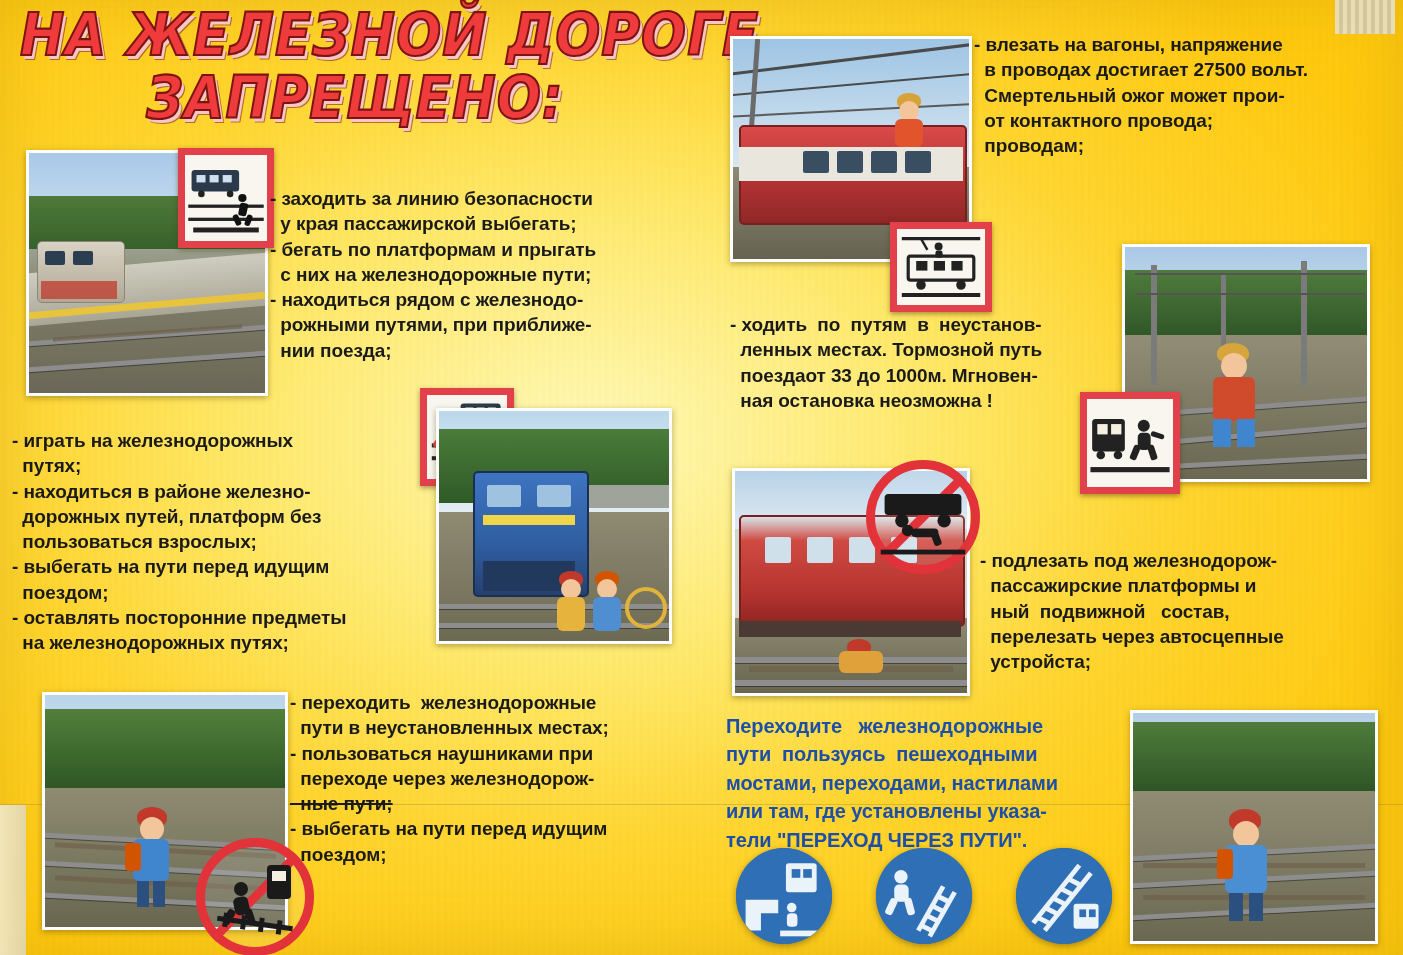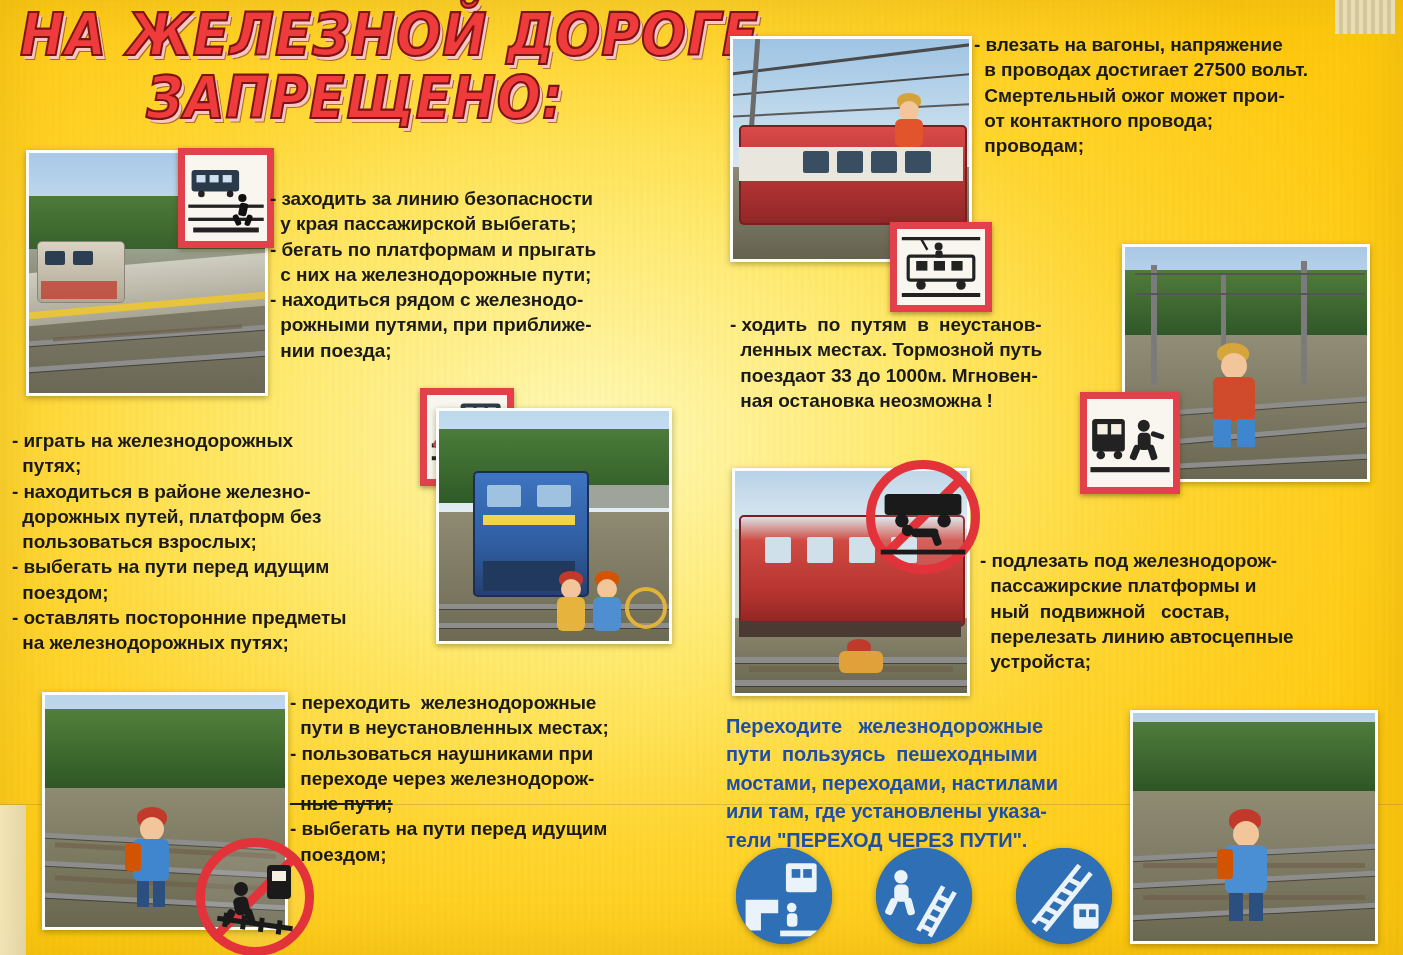--- a/index.html
+++ b/index.html
@@ -479,21 +479,21 @@
         <rect x="60" y="66" width="8" height="14" rx="3" transform="rotate(-20 64 73)"></rect>
       </g>
       <rect x="6" y="84" width="88" height="5" fill="#1a1a1a"></rect>
     </svg>
   </div>
 
   <div class="txt" style="left:980px; top:548px; width:420px;">
     <div>- подлезать под железнодорож-</div>
     <div>  пассажирские платформы и</div>
     <div>  ный  подвижной   состав,</div>
-    <div>  перелезать линию автосцепные</div>
+    <div>  перелезать через автосцепные</div>
     <div>  устройста;</div>
   </div>
 
   <div class="txt blue" style="left:726px; top:712px; width:400px;">
     <div>Переходите   железнодорожные</div>
     <div>пути  пользуясь  пешеходными</div>
     <div>мостами, переходами, настилами</div>
     <div>или там, где установлены указа-</div>
     <div>тели "ПЕРЕХОД ЧЕРЕЗ ПУТИ".</div>
   </div>

